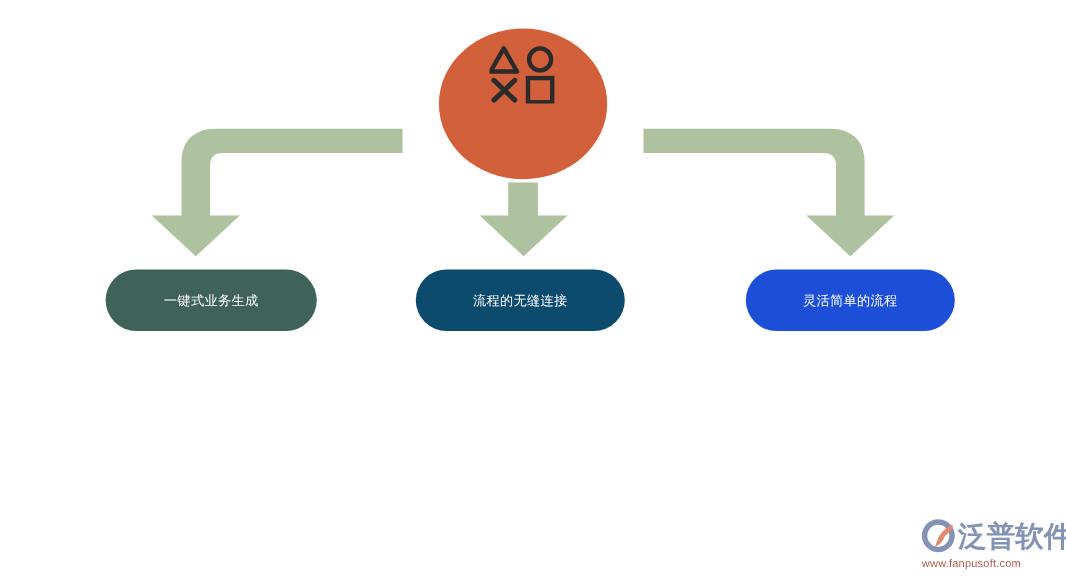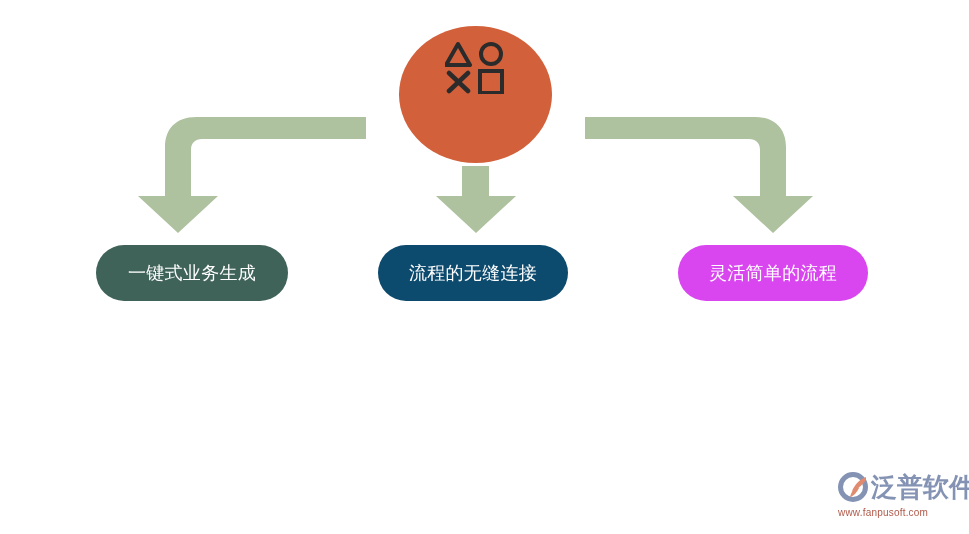--- a/index.html
+++ b/index.html
@@ -57,34 +57,34 @@
   
   .pill {
     position: absolute;
     height: 56px;
     border-radius: 28px;
     display: flex;
     align-items: center;
     justify-content: center;
     text-align: center;
     color: #ffffff;
-    font-size: 18px;
+    font-size: 12px;
     line-height: 26px;
     letter-spacing: 0.3px;
     box-sizing: border-box;
     padding: 16px 18px;
   }
   .pill-text {
     display: block;
     width: 138px;
   }
 
   #pill-1 { left: 96px;  top: 245px; width: 192px; background: #3F6259; }
   #pill-2 { left: 378px; top: 245px; width: 190px; background: #0c4a6e; }
-  #pill-3 { left: 678px; top: 245px; width: 190px; background: #d946ef; justify-content: center; }
+  #pill-3 { left: 678px; top: 245px; width: 190px; background: #1d4ed8; justify-content: center; }
 
   
   .logo {
     position: absolute;
     left: 836px;
     top: 470px;
     width: 130px;
     height: 58px;
   }
   .logo-row {

